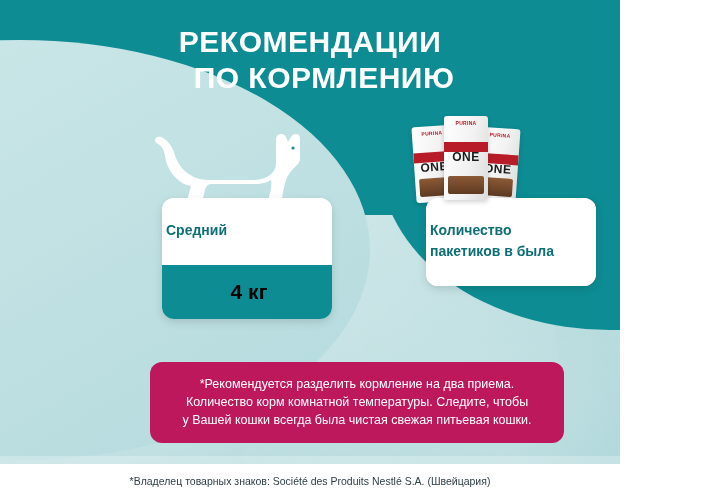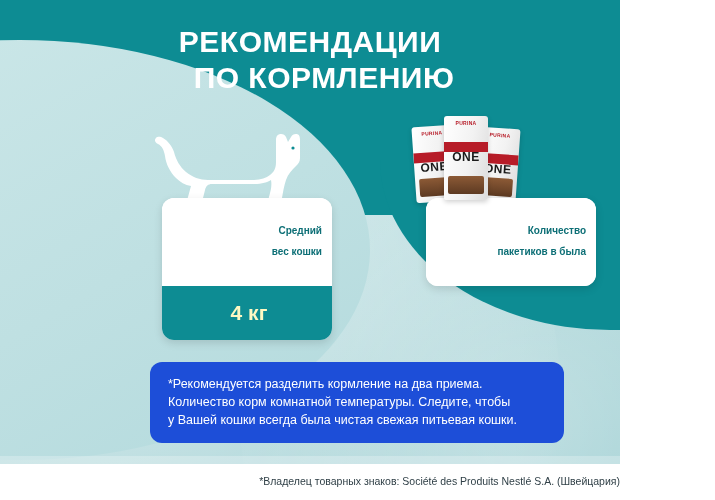--- a/index.html
+++ b/index.html
@@ -180,64 +180,64 @@
     overflow: hidden;
     box-shadow: 0 3px 8px rgba(0,0,0,0.13);
     background: #ffffff;
   }
   .card-weight { left: 162px; top: 198px; }
   .card-count  { left: 378px; top: 198px; margin-left: 48px; }
   .card-head {
     background: #ffffff;
     color: #0d6f76;
     font-weight: bold;
-    font-size: 10px;
+    font-size: 14px;
     line-height: 21px;
-    text-align: right;
+    text-align: left;
     padding: 22px 10px 24px 4px;
     min-height: 62px;
     box-sizing: border-box;
   }
   .card-value {
     background: #0d8c93;
-    color: #fef9c3;
+    color: #000000;
     font-weight: bold;
     font-size: 21px;
     text-align: center;
     padding: 14px 4px 15px 8px;
     position: relative;
   }
   .card-value .star {
     font-size: 13px;
     vertical-align: super;
   }
 
   
   .note {
     position: absolute;
     left: 150px;
     top: 362px;
     width: 414px;
-    background: #1d4ed8;
+    background: #be185d;
     color: #ffffff;
     border-radius: 12px;
     padding: 13px 18px 14px 18px;
     box-sizing: border-box;
     font-size: 12.5px;
     line-height: 18px;
-    text-align: left;
+    text-align: center;
   }
   .note div { white-space: nowrap; }
 
   
   .footer {
     position: absolute;
     left: 0; right: 0;
     bottom: 13px;
-    text-align: right;
+    text-align: center;
     font-size: 10.5px;
     color: #2f3f46;
   }
 </style>
 </head>
 <body>
 
 <div class="canvas">
 
   <div class="bg-base"></div>
@@ -291,21 +291,20 @@
       <div class="purina">PURINA</div>
       <div class="stripe-red"></div>
       <div class="one">ONE</div>
       <div class="photo"></div>
     </div>
   </div>
 
   <div class="card card-weight">
     <div class="card-head">
       <div>Средний</div>
-      <div>вес кошки</div>
     </div>
     <div class="card-value">
       <span>4 кг</span><span class="star"></span>
     </div>
   </div>
 
   <div class="card card-count">
     <div class="card-head">
       <div>Количество</div>
       <div>пакетиков в была</div>

